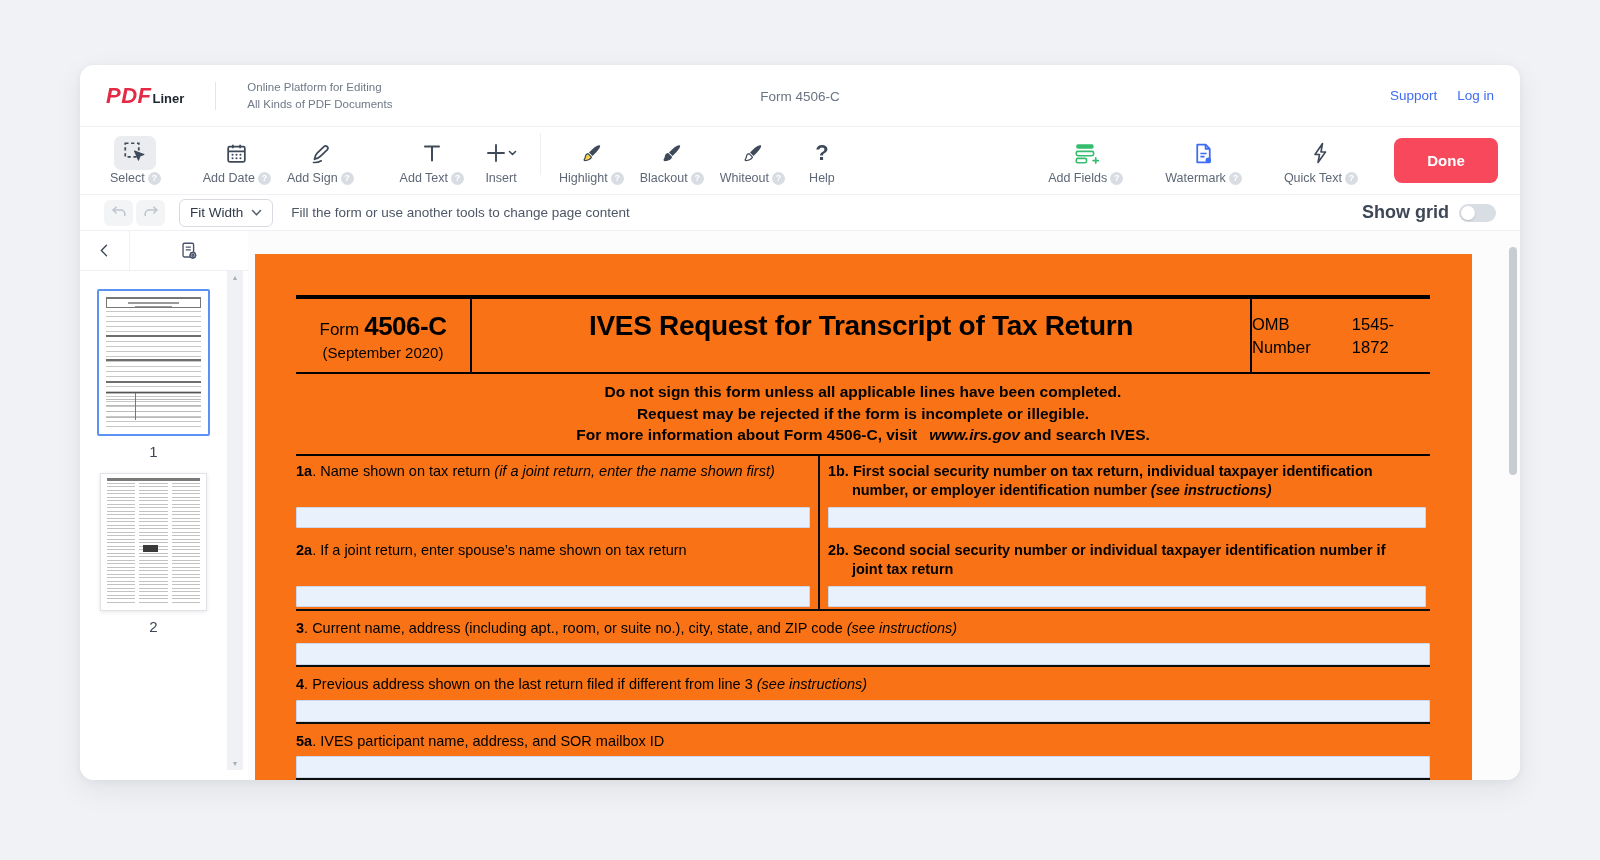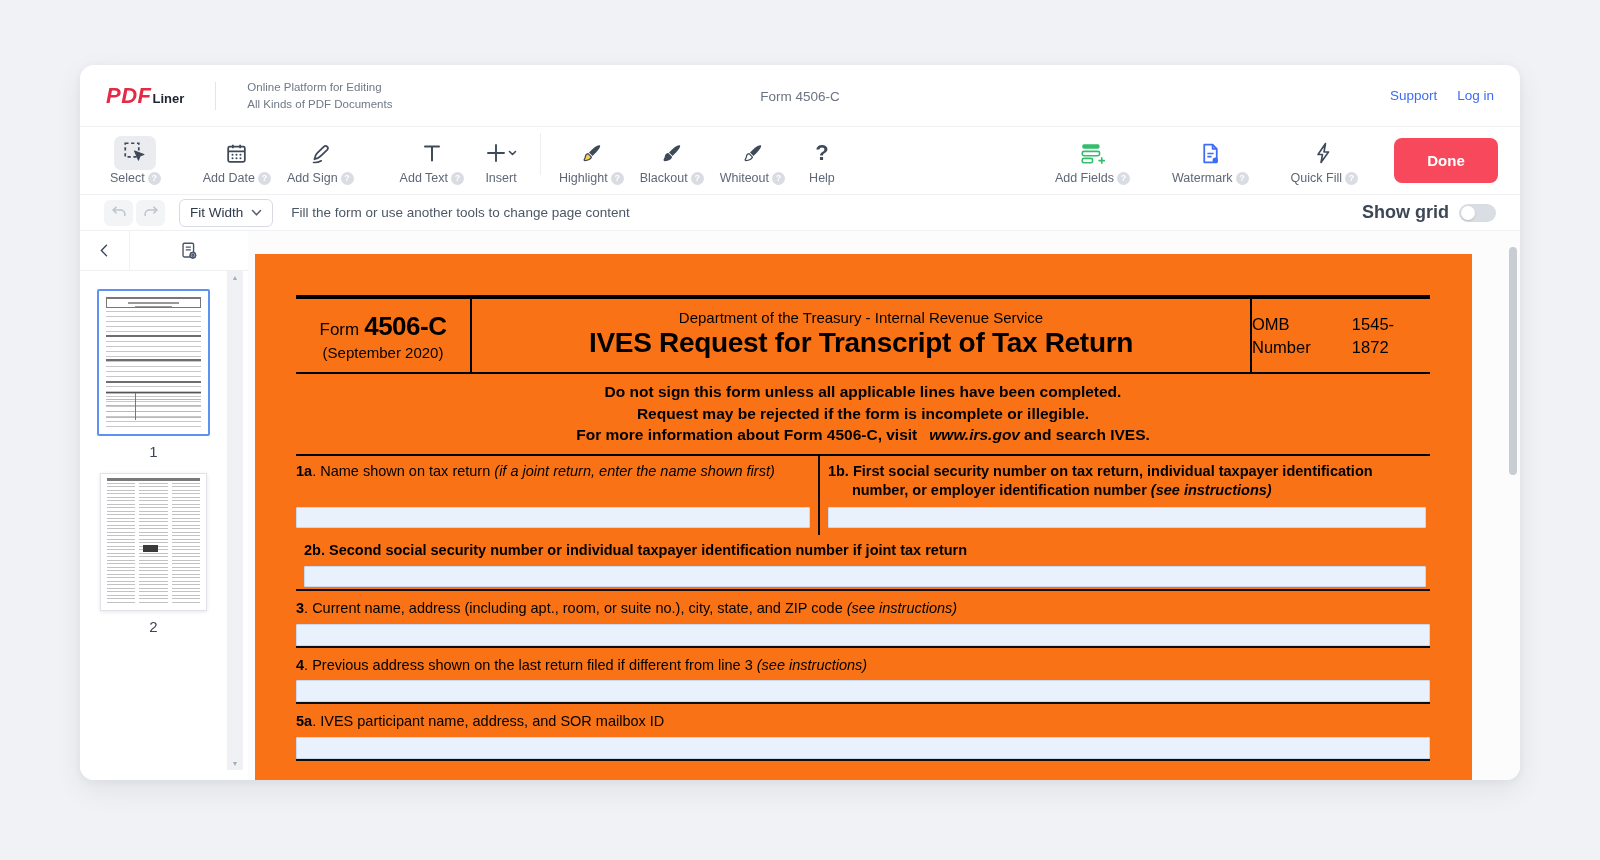--- a/index.html
+++ b/index.html
@@ -318,21 +318,21 @@
 
       <div class="sp26"></div>
 
       <div class="tool">
         <div class="tool-ic">
             <svg width="24" height="24" viewBox="0 0 24 24" fill="none" stroke="#3e4a5a" stroke-width="1.6" stroke-linejoin="round">
           <path d="M13.5 2.5 6 13.5h4.5L9 21.5l7.5-10.5H12z"></path>
         </svg>
           </div>
         <div class="tool-label">
-            <span>Quick Fill</span>
+            <span>Quick Text</span>
             <span class="qbadge">?</span>
           </div>
       </div>
 
       <button class="done">Done</button>
     </div>
   </div>
 
   <div class="subtoolbar">
     <div class="ur-group">
@@ -416,21 +416,20 @@
 
           <div class="hdr-table">
             <div class="hdr-c1">
               <div class="form-line">
                 <span class="form-word">Form</span>
                 <span class="form-num">4506-C</span>
               </div>
               <div class="rev">(September 2020)</div>
             </div>
             <div class="hdr-c2">
-              <div class="dept">Department of the Treasury - Internal Revenue Service</div>
               <div class="ives-title">IVES Request for Transcript of Tax Return</div>
             </div>
             <div class="hdr-c3">
               <div>OMB Number</div>
               <div>1545-1872</div>
             </div>
           </div>
 
           <div class="notices">
             <div>Do not sign this form unless all applicable lines have been completed.</div>
@@ -445,20 +444,25 @@
                 <div class="grow"></div>
                 <input class="finput" style="">
               </div>
               <div class="scell-b">
                 <div class="flabel"><b>1b.</b><b> First social security number on tax return, individual taxpayer identification number, or employer identification number </b><b><i>(see instructions)</i></b></div>
                 <div class="grow"></div>
                 <input class="finput" style="">
               </div>
             </div>
             <div class="srow srow2">
+              <div class="scell-a">
+                <div class="flabel"><b>2a</b><span>. If a joint return, enter spouse’s name shown on tax return</span></div>
+                <div class="grow"></div>
+                <input class="finput" style="">
+              </div>
               <div class="scell-b">
                 <div class="flabel"><b>2b.</b><b> Second social security number or individual taxpayer identification number if joint tax return</b></div>
                 <div class="grow"></div>
                 <input class="finput" style="">
               </div>
             </div>
           </div>
 
           <div class="wrow">
             <div class="flabel"><b>3</b><span>. Current name, address (including apt., room, or suite no.), city, state, and ZIP code </span><i>(see instructions)</i></div>

